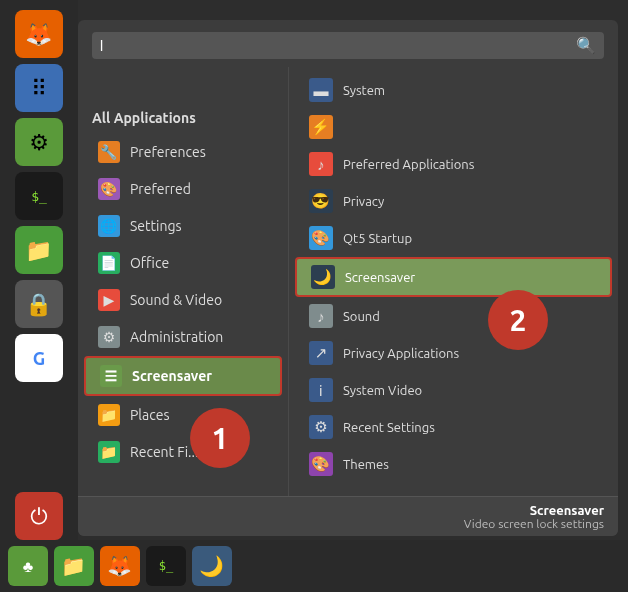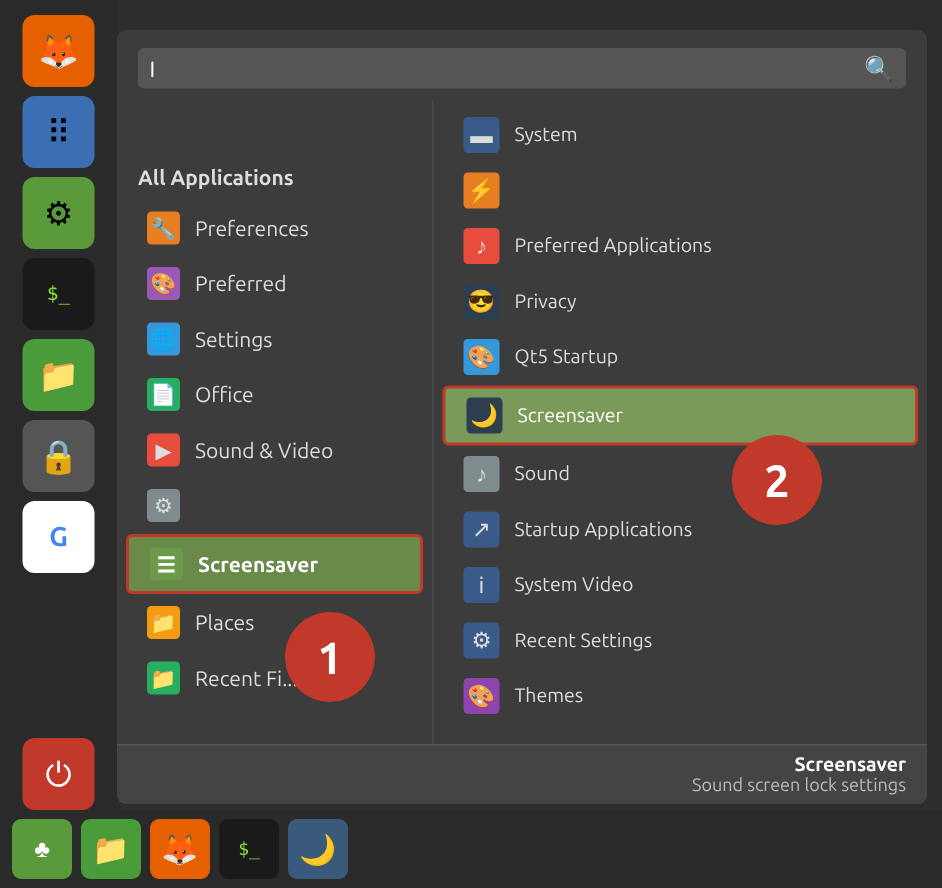--- a/index.html
+++ b/index.html
@@ -309,20 +309,21 @@
         <span>Office</span>
       </div>
 
       <div class="category-item">
         <div class="cat-icon" style="background:#e74c3c;">▶</div>
         <span>Sound &amp; Video</span>
       </div>
 
       <div class="category-item">
         <div class="cat-icon" style="background:#7f8c8d;">⚙</div>
+        <span>Administration</span>
       </div>
 
       <div class="category-item active">
         <div class="cat-icon" style="background:#6a9a4a;">☰</div>
         <span>Screensaver</span>
       </div>
 
       <div class="category-item">
         <div class="cat-icon" style="background:#f39c12;">📁</div>
         <span>Places</span>
@@ -357,40 +358,40 @@
       <div class="app-item highlighted">
         <div class="app-icon" style="background:#2c3e50;">🌙</div>
         <span>Screensaver</span>
       </div>
       <div class="app-item">
         <div class="app-icon" style="background:#7f8c8d;">♪</div>
         <span>Sound</span>
       </div>
       <div class="app-item">
         <div class="app-icon" style="background:#3a5a8a;">↗</div>
-        <span>Startup Applications</span>
+        <span>Privacy Applications</span>
       </div>
       <div class="app-item">
         <div class="app-icon" style="background:#3a5a8a;">ℹ</div>
         <span>System Video</span>
       </div>
       <div class="app-item">
         <div class="app-icon" style="background:#3a5a8a;">⚙</div>
         <span>Recent Settings</span>
       </div>
       <div class="app-item">
         <div class="app-icon" style="background:#8e44ad;">🎨</div>
         <span>Themes</span>
       </div>
     </div>
   </div>
 
   <div class="status-bar">
     <div class="status-title">Screensaver</div>
-    <div class="status-desc">Sound screen lock settings</div>
+    <div class="status-desc">Video screen lock settings</div>
   </div>
 </div>
 
 <div class="badge-circle badge-1">1</div>
 
 <div class="badge-circle badge-2">2</div>
 
 <div class="taskbar-bottom">
   <div class="bottom-icon mint">♣</div>
   <div class="bottom-icon files-b">📁</div>

